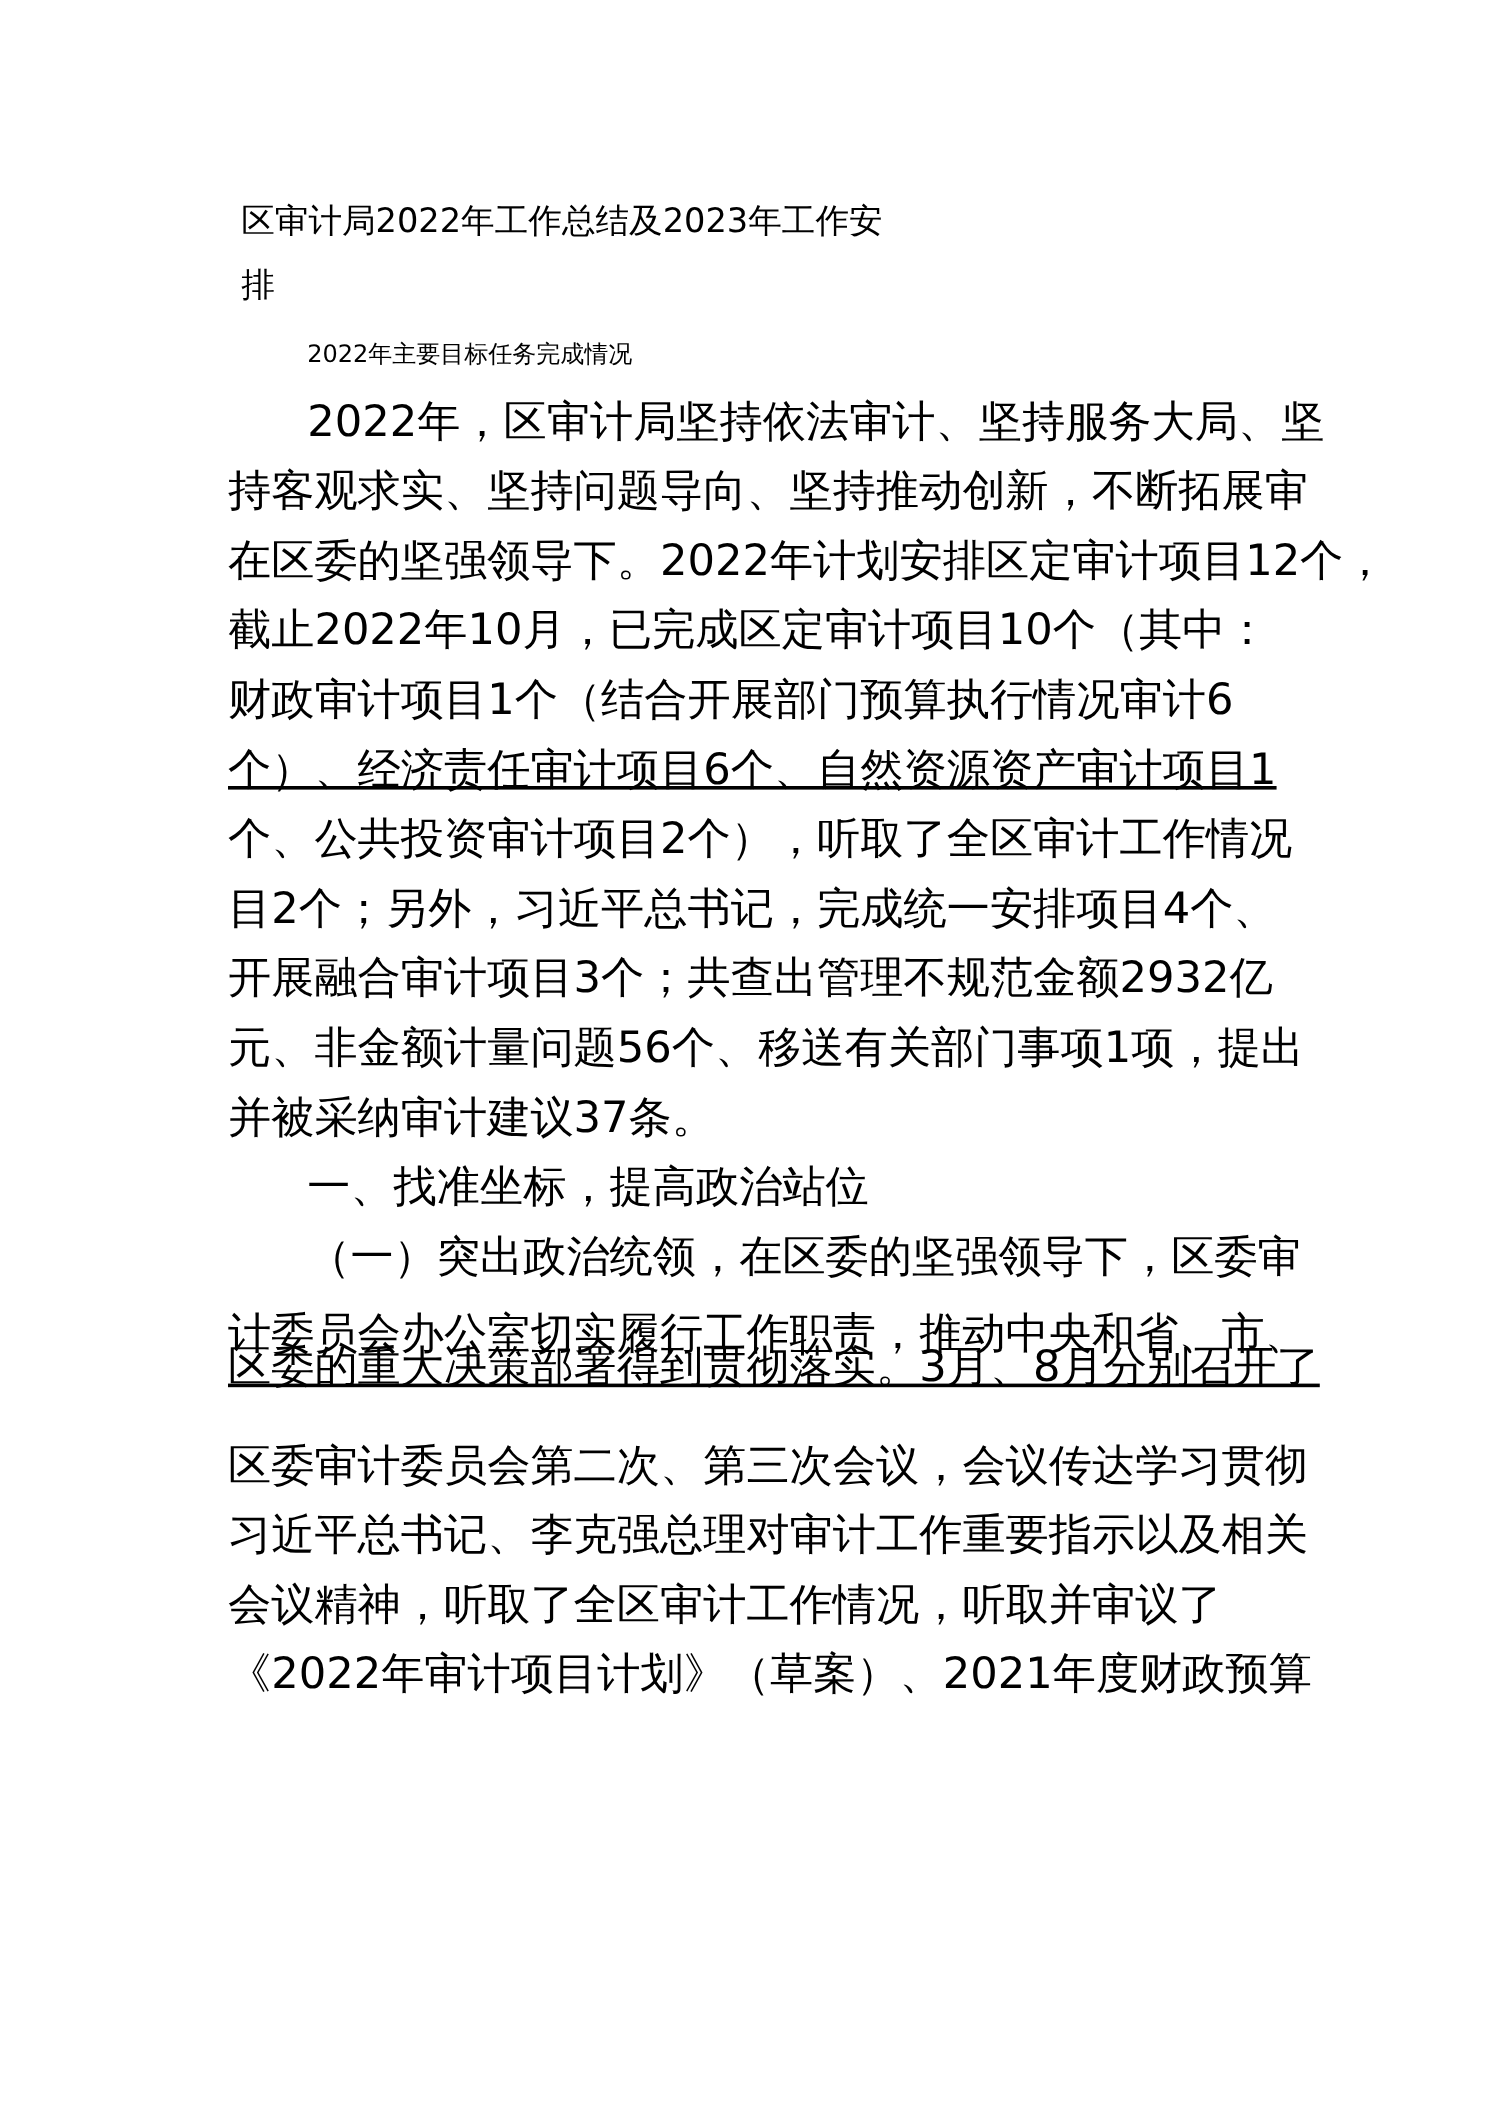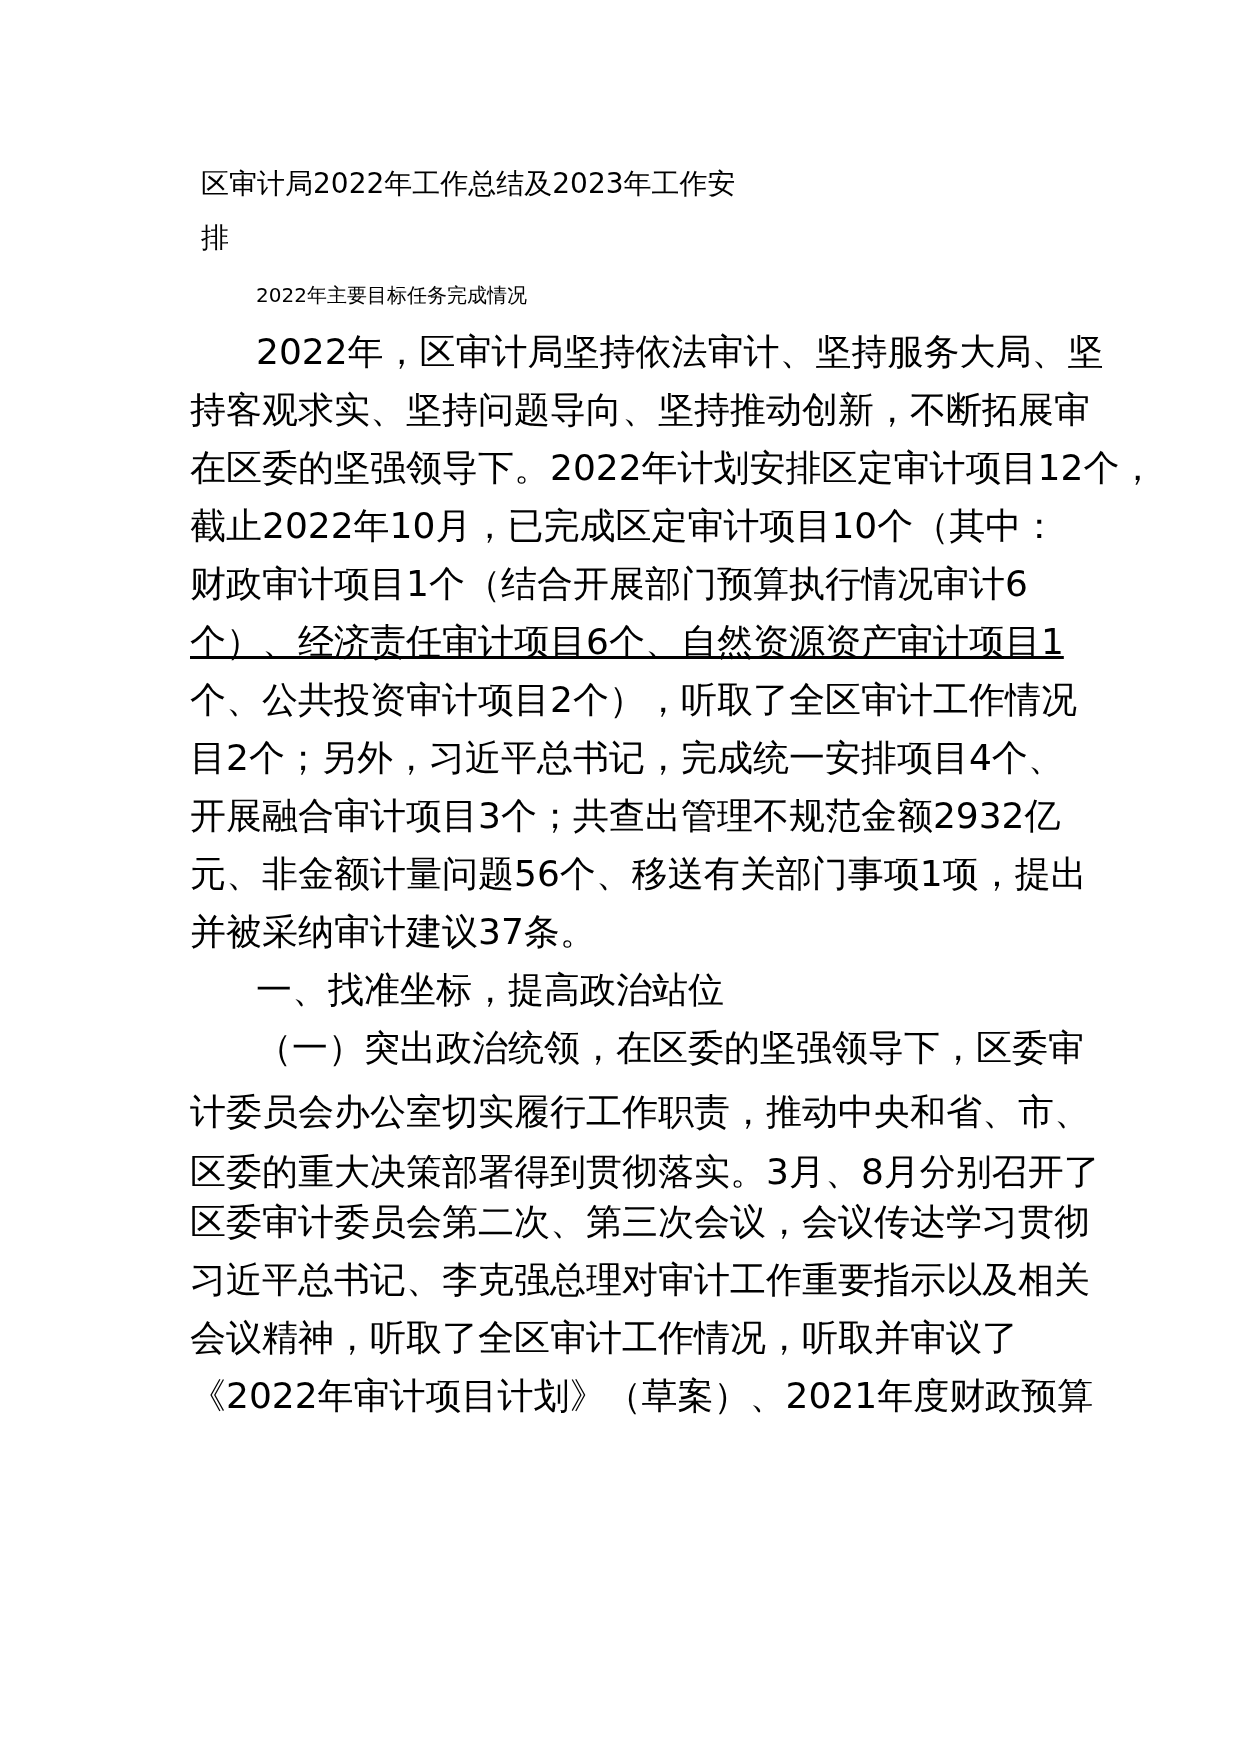--- a/index.html
+++ b/index.html
@@ -69,20 +69,20 @@
     <div class="line" style="top:796px;">开展融合审计项目3个；共查出管理不规范金额2932亿</div>
     <div class="line" style="top:854px;">元、非金额计量问题56个、移送有关部门事项1项，提出</div>
     <div class="line" style="top:912px;">并被采纳审计建议37条。</div>
   </div>
 
   <div class="line heading indent" style="top:970px;">一、找准坐标，提高政治站位</div>
 
   <div>
     <div class="line indent" style="top:1028px;">（一）突出政治统领，在区委的坚强领导下，区委审</div>
     <div class="line" style="top:1092px;">计委员会办公室切实履行工作职责，推动中央和省、市、</div>
-    <div class="line" style="top:1152px;">区委的重大决策部署得到贯彻落实。3月、8月分别召开了</div>
+    <div class="line" style="top:1120px;text-decoration:underline;">区委的重大决策部署得到贯彻落实。3月、8月分别召开了</div>
     <div class="line" style="top:1202px;">区委审计委员会第二次、第三次会议，会议传达学习贯彻</div>
     <div class="line" style="top:1260px;">习近平总书记、李克强总理对审计工作重要指示以及相关</div>
     <div class="line" style="top:1318px;">会议精神，听取了全区审计工作情况，听取并审议了</div>
     <div class="line" style="top:1376px;">《2022年审计项目计划》（草案）、2021年度财政预算</div>
   </div>
 
 </div>
 
 </body></html>

